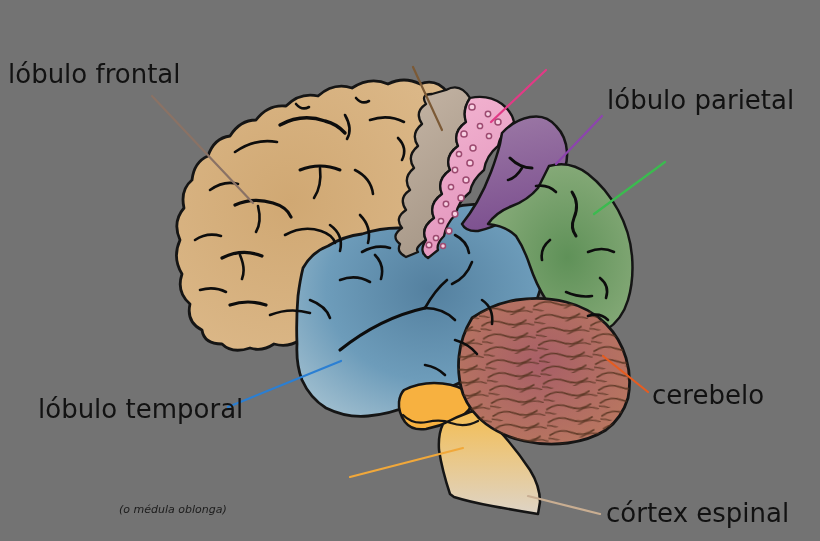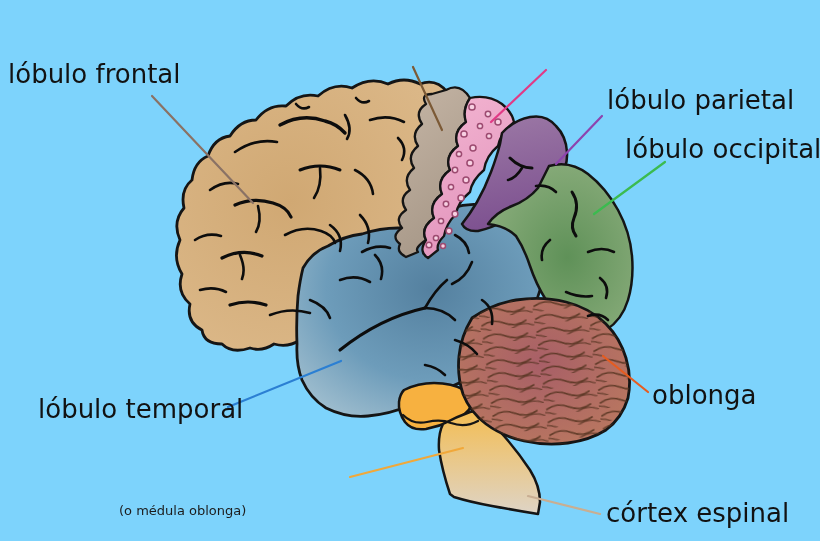--- a/index.html
+++ b/index.html
@@ -1,33 +1,34 @@
 <!DOCTYPE html>
 <html><head>
 <meta charset="utf-8">
 <style>
   html,body{margin:0;padding:0;}
   #stage{
     position:relative;
     width:820px;height:541px;
-    background:#7dd3fc;
+    background:#737373;
     overflow:hidden;
     font-family:"DejaVu Sans","Liberation Sans",sans-serif;
   }
   #stage svg{position:absolute;left:0;top:0;}
   .lbl{
     position:absolute;
     font-size:26px;
     line-height:1.05;
     color:#121212;
     white-space:nowrap;
     letter-spacing:0px;
   }
   .lbl.small{
-    font-size:13px;
+    font-size:11px;
+    font-style:italic;
     color:#1c1c1c;
   }
 </style>
 </head>
 <body>
 
 <div id="stage">
 
   <svg width="820" height="541" viewBox="0 0 820 541">
     <defs>
@@ -202,19 +203,18 @@
       <line x1="665" y1="162" x2="594" y2="214" stroke="#3bbb4f"></line>
       <line x1="648" y1="392" x2="603" y2="356" stroke="#e65c20"></line>
       <line x1="228" y1="407" x2="341" y2="361" stroke="#2b7fd3"></line>
       <line x1="350" y1="477" x2="463" y2="448" stroke="#f1a83a"></line>
       <line x1="600" y1="514" x2="528" y2="496" stroke="#c9ae92"></line>
     </g>
   </svg>
 
   <div class="lbl" style="left:8px;   top:61px;">lóbulo frontal</div>
   <div class="lbl" style="left:607px; top:87px;">lóbulo parietal</div>
-  <div class="lbl" style="left:625px; top:136px;">lóbulo occipital</div>
-  <div class="lbl" style="left:652px; top:382px;">oblonga</div>
+  <div class="lbl" style="left:652px; top:382px;">cerebelo</div>
   <div class="lbl" style="left:38px;  top:396px;">lóbulo temporal</div>
   <div class="lbl small" style="left:119px; top:504px;">(o médula oblonga)</div>
   <div class="lbl" style="left:606px; top:500px;">córtex espinal</div>
 
 </div>
 
 </body></html>

